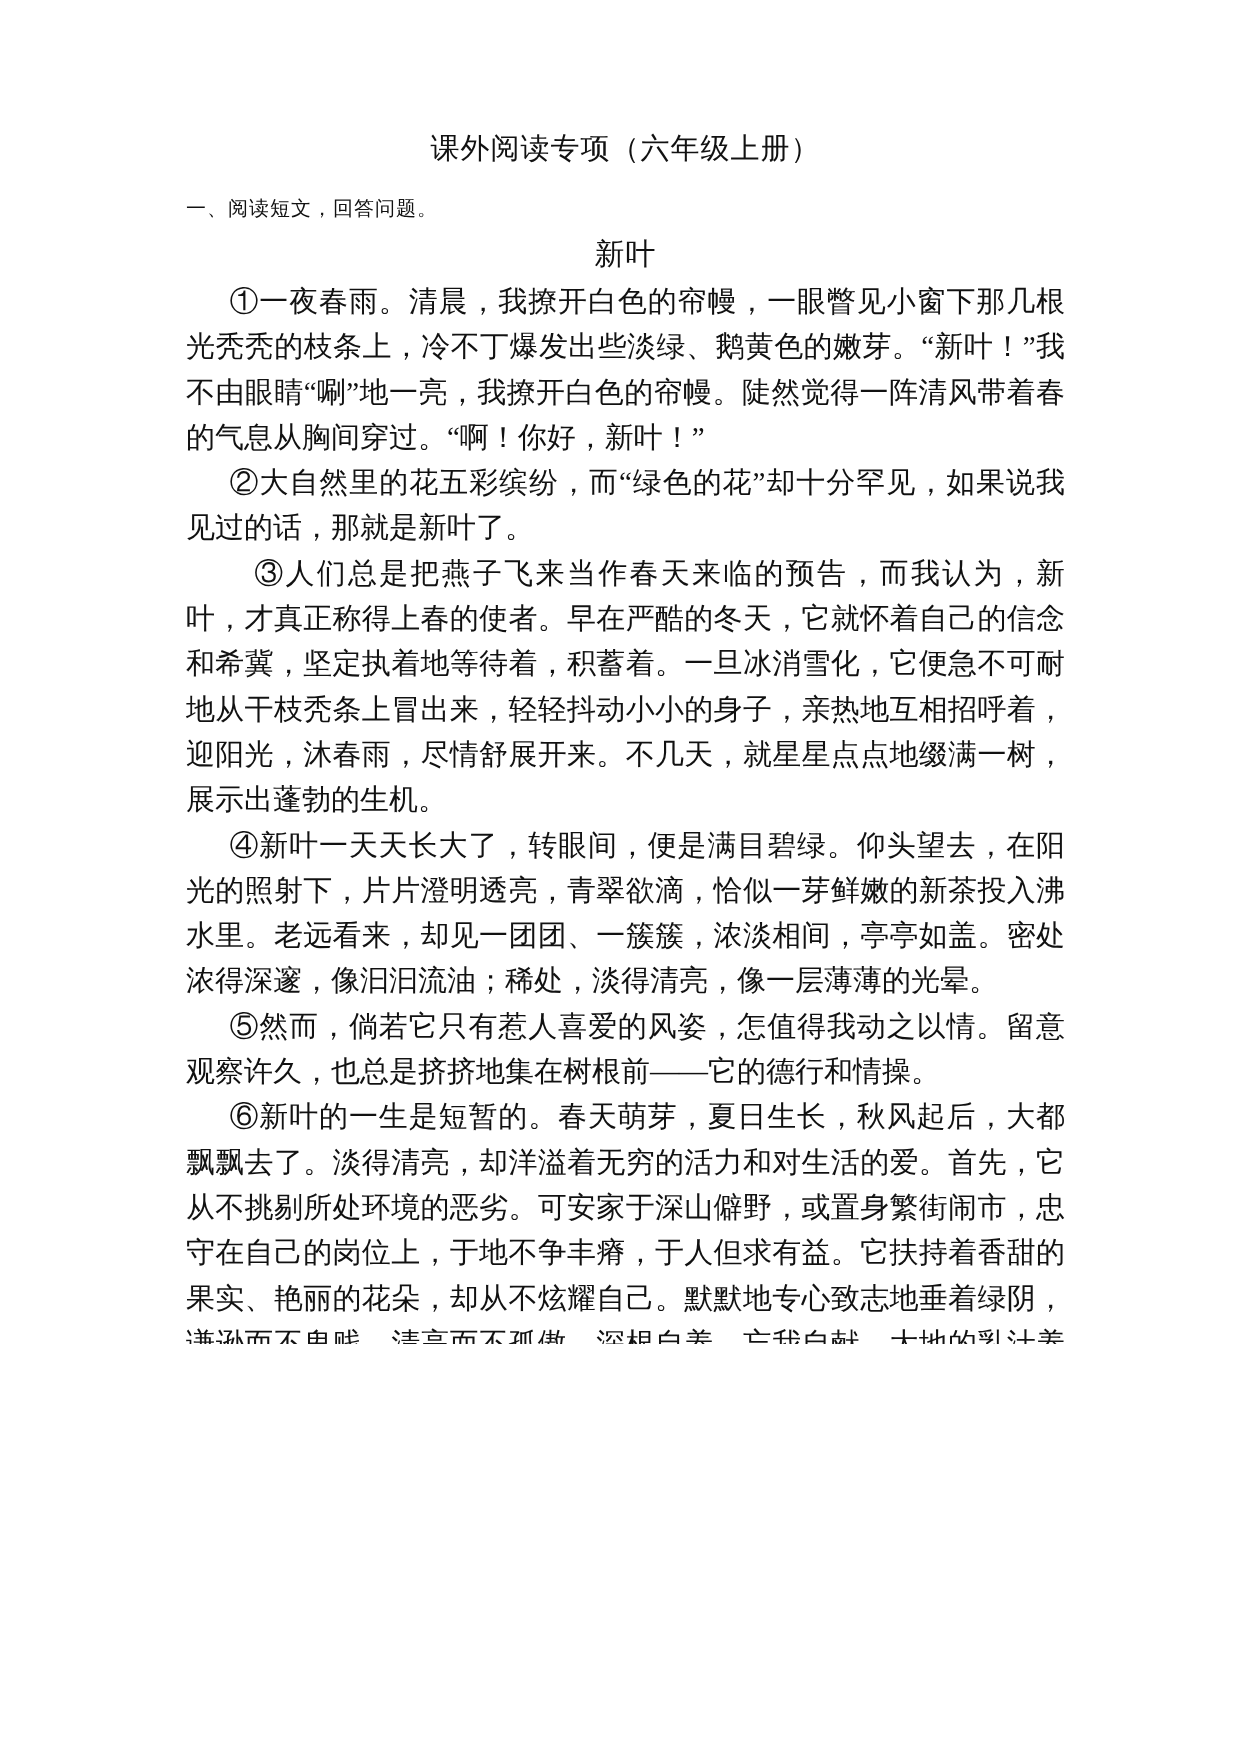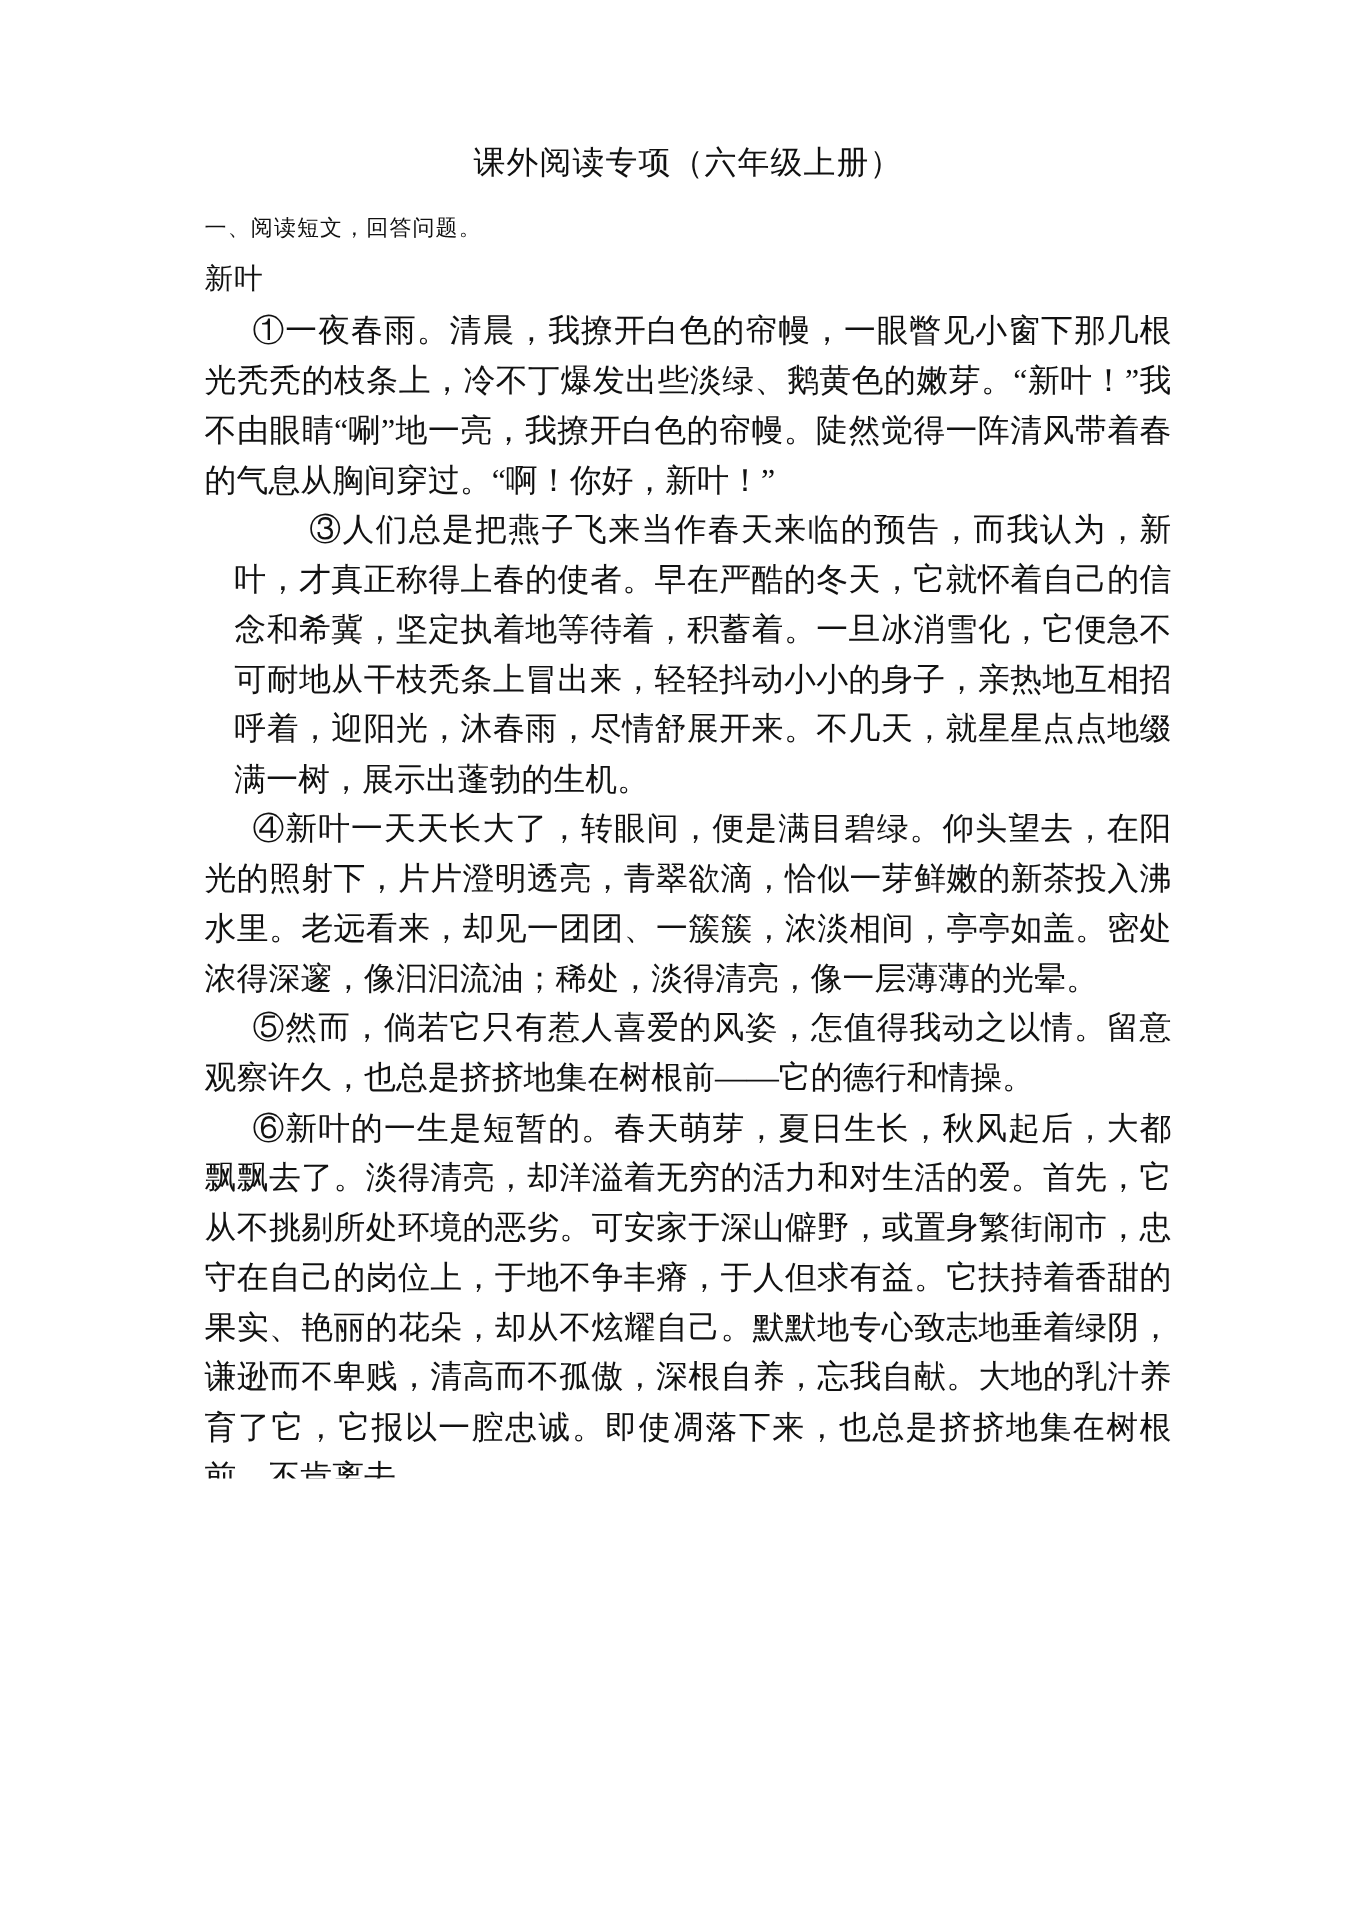--- a/index.html
+++ b/index.html
@@ -30,51 +30,52 @@
     letter-spacing: 1px;
   }
   .section-heading {
     font-size: 20px;
     font-weight: normal;
     line-height: 46px;
     margin: 0;
     letter-spacing: 1px;
   }
   .passage-title {
-    font-size: 26px;
+    font-size: 30px;
     font-weight: normal;
+    text-align: center;
     line-height: 46px;
     margin: 0 0 2px 0;
     letter-spacing: 1px;
     font-family: Liberation Serif, serif;
   }
   .passage p {
     font-size: 29px;
     line-height: 45.3px;
     margin: 0;
     text-align: justify;
     text-indent: 1.5em;
     word-break: break-all;
     overflow-wrap: break-word;
   }
   .passage p.wide-indent {
     text-indent: 2.35em;
-    margin-left: 27px;
   }
 </style>
 </head>
 <body>
 
 <div class="page">
   <h1 class="doc-title">课外阅读专项（六年级上册）</h1>
 
   <h2 class="section-heading">一、阅读短文，回答问题。</h2>
 
   <h3 class="passage-title">新叶</h3>
 
   <div class="passage">
     <p>①一夜春雨。清晨，我撩开白色的帘幔，一眼瞥见小窗下那几根光秃秃的枝条上，冷不丁爆发出些淡绿、鹅黄色的嫩芽。“新叶！”我不由眼睛“唰”地一亮，我撩开白色的帘幔。陡然觉得一阵清风带着春的气息从胸间穿过。“啊！你好，新叶！”</p>
+    <p>②大自然里的花五彩缤纷，而“绿色的花”却十分罕见，如果说我见过的话，那就是新叶了。</p>
     <p class="wide-indent">③人们总是把燕子飞来当作春天来临的预告，而我认为，新叶，才真正称得上春的使者。早在严酷的冬天，它就怀着自己的信念和希冀，坚定执着地等待着，积蓄着。一旦冰消雪化，它便急不可耐地从干枝秃条上冒出来，轻轻抖动小小的身子，亲热地互相招呼着，迎阳光，沐春雨，尽情舒展开来。不几天，就星星点点地缀满一树，展示出蓬勃的生机。</p>
     <p>④新叶一天天长大了，转眼间，便是满目碧绿。仰头望去，在阳光的照射下，片片澄明透亮，青翠欲滴，恰似一芽鲜嫩的新茶投入沸水里。老远看来，却见一团团、一簇簇，浓淡相间，亭亭如盖。密处浓得深邃，像汩汩流油；稀处，淡得清亮，像一层薄薄的光晕。</p>
     <p>⑤然而，倘若它只有惹人喜爱的风姿，怎值得我动之以情。留意观察许久，也总是挤挤地集在树根前——它的德行和情操。</p>
     <p>⑥新叶的一生是短暂的。春天萌芽，夏日生长，秋风起后，大都飘飘去了。淡得清亮，却洋溢着无穷的活力和对生活的爱。首先，它从不挑剔所处环境的恶劣。可安家于深山僻野，或置身繁街闹市，忠守在自己的岗位上，于地不争丰瘠，于人但求有益。它扶持着香甜的果实、艳丽的花朵，却从不炫耀自己。默默地专心致志地垂着绿阴，谦逊而不卑贱，清高而不孤傲，深根自养，忘我自献。大地的乳汁养育了它，它报以一腔忠诚。即使凋落下来，也总是挤挤地集在树根前，不肯离去。</p>
   </div>
 </div>
 
 </body></html>

